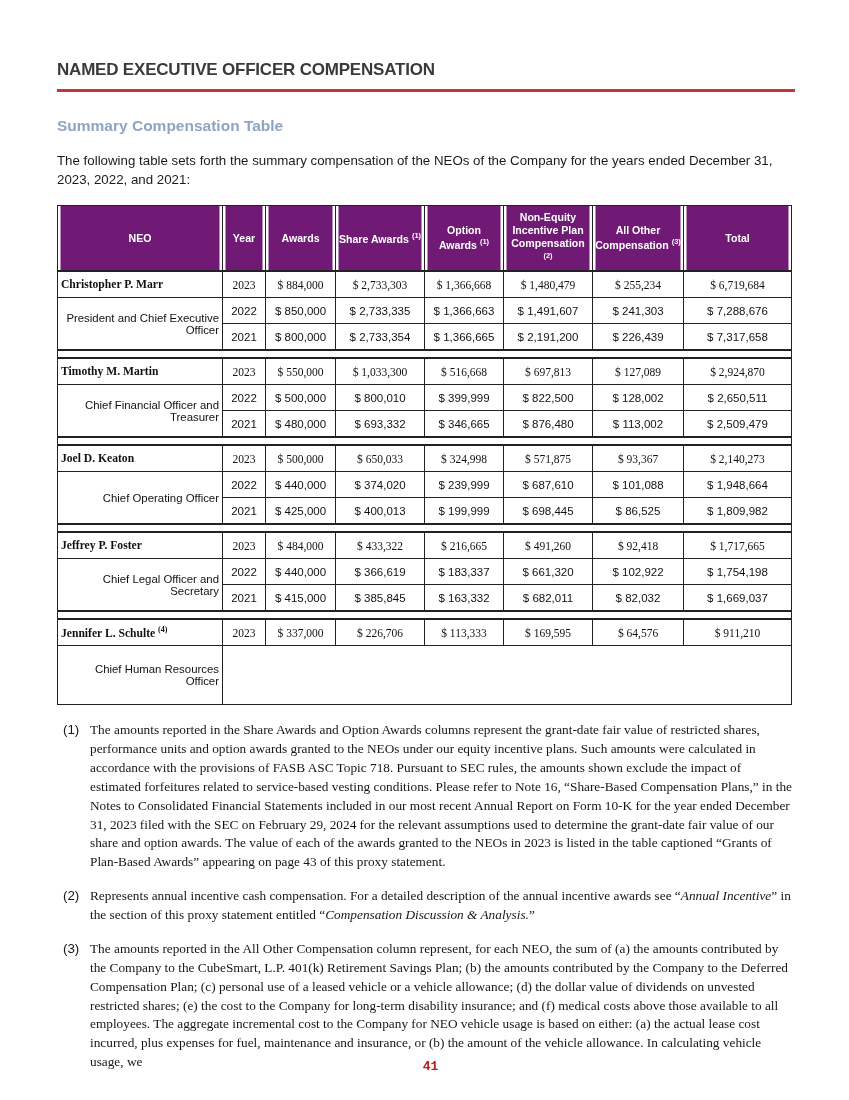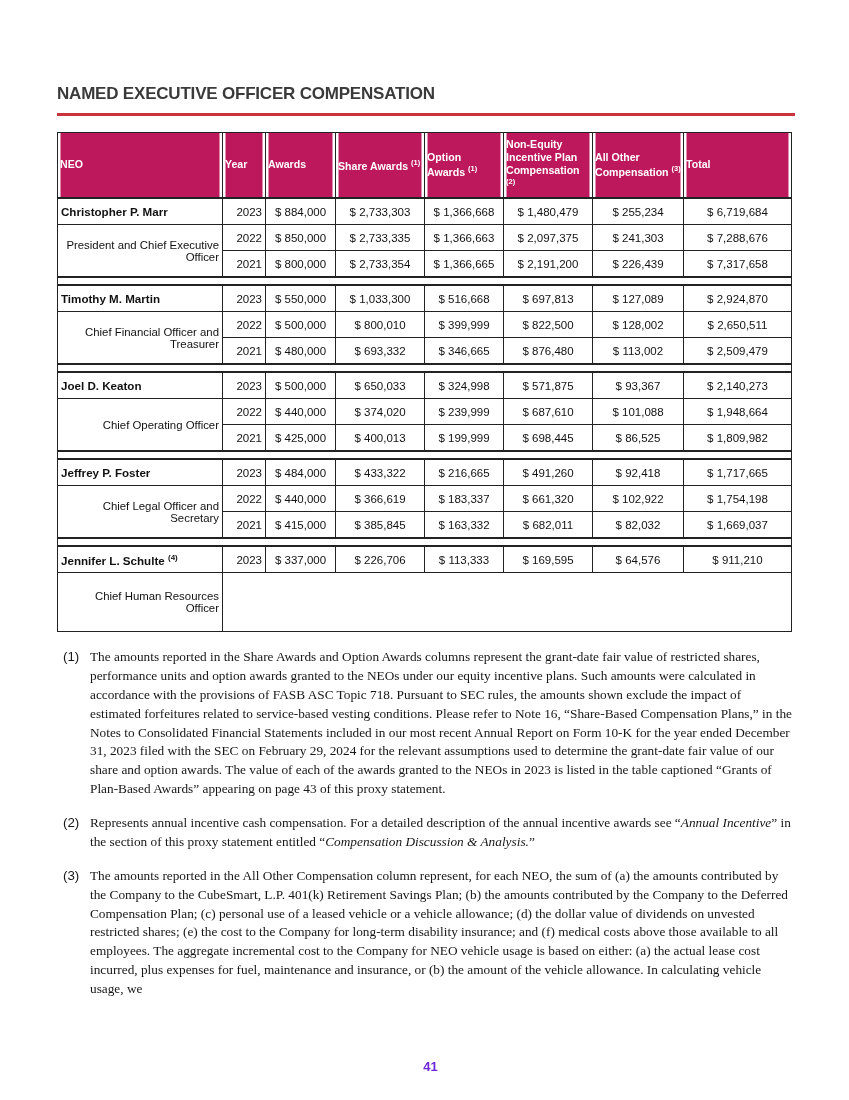--- a/index.html
+++ b/index.html
@@ -1,21 +1,21 @@
 <!DOCTYPE html>
 <html><head>
 <meta charset="utf-8">
 <style>
   html, body { margin:0; padding:0; }
   body {
     width:849px; height:1100px; background:#ffffff; position:relative;
     font-family:"Liberation Sans", sans-serif; color:#1f1f1f;
     -webkit-font-smoothing:antialiased;
   }
-  .page { padding:84px 54px 0 57px; }
+  .page { padding:60px 54px 0 57px; }
 
   .doc-title {
     margin:0; font-size:17px; font-weight:bold; color:#3a3a3a;
     letter-spacing:-0.2px;
   }
   .red-rule { height:3px; background:#c9333b; margin-top:9px; }
 
   .section-heading {
     margin:25px 0 0 0; font-size:15.5px; font-weight:bold; color:#8fa4c5;
   }
@@ -32,63 +32,65 @@
   table.comp col.c-neo   { width:165px; }
   table.comp col.c-year  { width:43px;  }
   table.comp col.c-sal   { width:70px;  }
   table.comp col.c-share { width:89px;  }
   table.comp col.c-opt   { width:79px;  }
   table.comp col.c-noneq { width:89px;  }
   table.comp col.c-other { width:91px;  }
   table.comp col.c-total { width:108px; }
 
   table.comp thead th {
-    background:#be185d; color:#ffffff; font-weight:bold; font-size:10.6px;
-    line-height:1.25; height:58px; padding:3px 2px; text-align:left;
+    background:#701a75; color:#ffffff; font-weight:bold; font-size:10.6px;
+    line-height:1.25; height:58px; padding:3px 2px; text-align:center;
     vertical-align:middle; border:1px solid #222;
     border-bottom:2px solid #222;
     box-shadow: inset 2.5px 0 0 #fff, inset -2.5px 0 0 #fff;
   }
   table.comp thead th sup { font-size:7.5px; }
 
   table.comp td {
     border:1px solid #222; height:23px; padding:1px 3px;
     vertical-align:middle; background:#fff;
   }
   td.neo-name { font-weight:bold; text-align:left; padding-left:4px; font-size:11.6px; }
   td.neo-name sup { font-size:8px; font-weight:bold; }
   td.neo-title { text-align:right; padding-left:26px; font-size:11.4px; }
   td.neo-title.tall { height:56px; }
-  td.year  { text-align:right; }
+  td.year  { text-align:center; }
   td.money { text-align:center; white-space:nowrap; }
-  tr.g-first td { border-top:2px solid #c4b5fd; }
+  tr.g-first td { border-top:2px solid #c4b5fd;font-family:Liberation Serif, serif; }
   tr.spacer td { height:6px; padding:0; border-top:2px solid #222; border-bottom:2px solid #222; }
   td.empty-merged { }
 
   
   .footnotes { margin-top:16px; max-width:745px; }
   .footnote { display:flex; margin:0 0 15px 6px; font-size:13.3px; line-height:1.42; color:#161616; }
   .fn-marker { flex:none; width:27px; }
   .fn-body { flex:1;font-family:Liberation Serif, serif; }
   .fn-body i { font-style:italic; }
 
   .page-number {
     position:absolute; left:12px; right:0; bottom:26px; text-align:center;
-    color:#6d28d9; font-weight:bold; font-size:13px;
+    color:#b91c1c; font-weight:bold; font-size:13px;font-family:Liberation Mono, monospace;
   }
 </style>
 </head>
 <body>
 
 <div class="page">
 
   <h1 class="doc-title">NAMED EXECUTIVE OFFICER COMPENSATION</h1>
   <div class="red-rule"></div>
 
-
+  <h2 class="section-heading">Summary Compensation Table</h2>
+
+  <p class="intro">The following table sets forth the summary compensation of the NEOs of the Company for the years ended December 31, 2023, 2022, and 2021:</p>
 
   <table class="comp">
     <colgroup>
       <col class="c-neo">
         <col class="c-year">
         <col class="c-sal">
         <col class="c-share">
       <col class="c-opt">
         <col class="c-noneq">
         <col class="c-other">
@@ -117,21 +119,21 @@
         <td class="money">$ 1,480,479</td>
         <td class="money">$ 255,234</td>
         <td class="money">$ 6,719,684</td>
       </tr>
       <tr>
         <td class="neo-title" rowspan="2">President and Chief Executive Officer</td>
         <td class="year">2022</td>
         <td class="money">$ 850,000</td>
         <td class="money">$ 2,733,335</td>
         <td class="money">$ 1,366,663</td>
-        <td class="money">$ 2,097,375</td>
+        <td class="money">$ 1,491,607</td>
         <td class="money">$ 241,303</td>
         <td class="money">$ 7,288,676</td>
       </tr>
       <tr>
         <td class="year">2021</td>
         <td class="money">$ 800,000</td>
         <td class="money">$ 2,733,354</td>
         <td class="money">$ 1,366,665</td>
         <td class="money">$ 2,191,200</td>
         <td class="money">$ 226,439</td>

